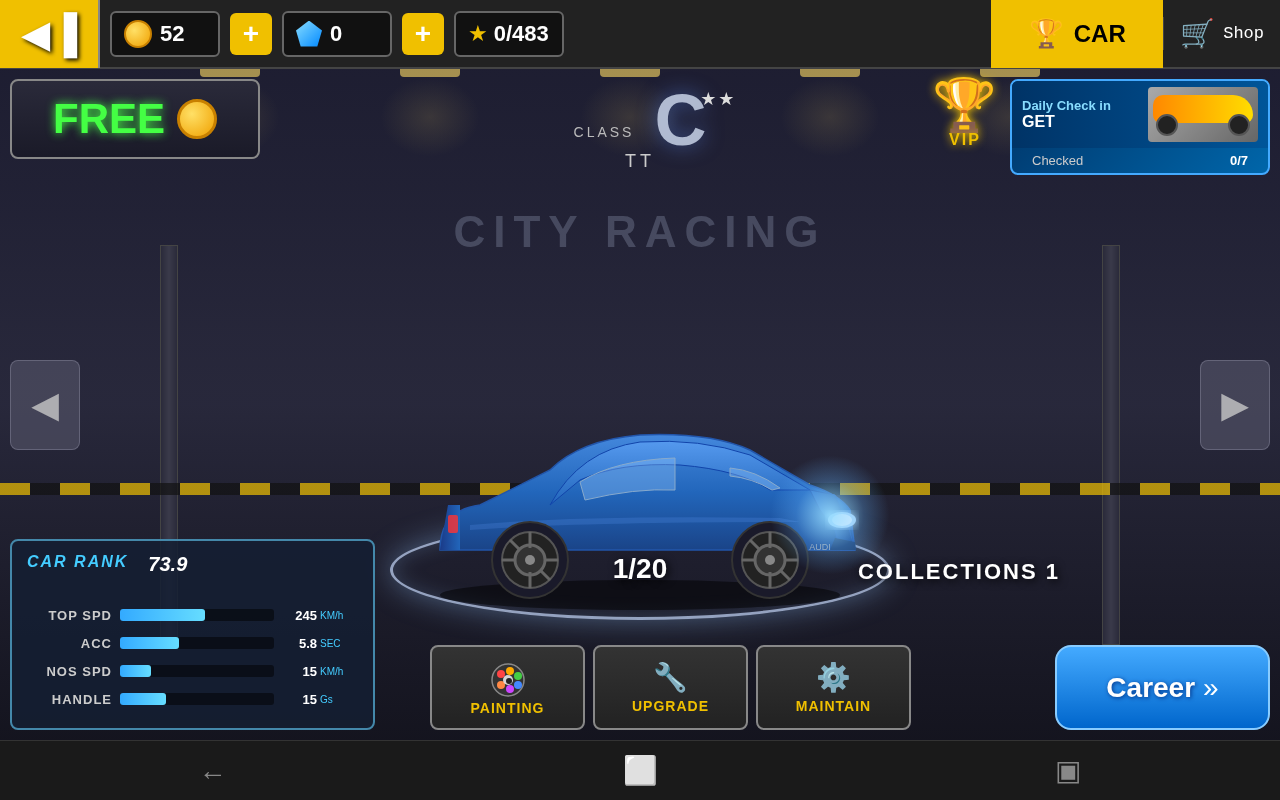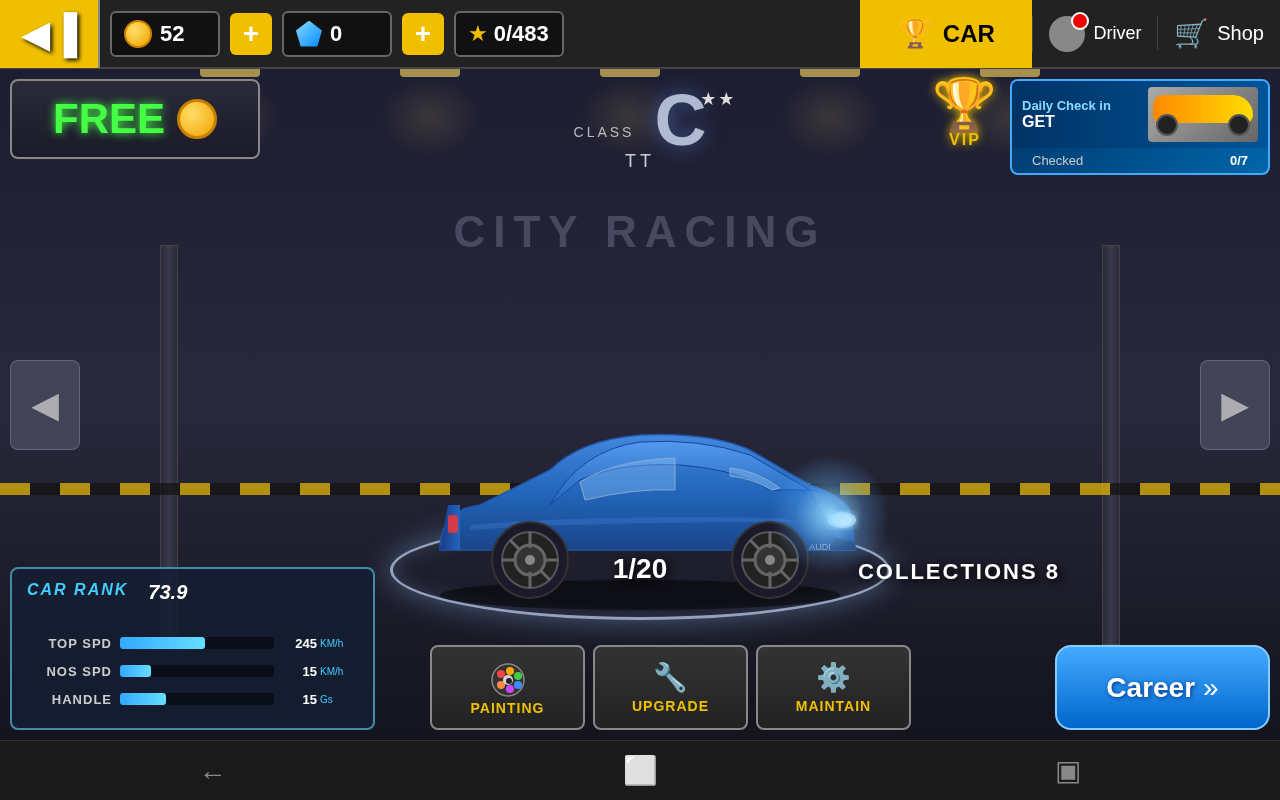--- a/index.html
+++ b/index.html
@@ -154,21 +154,22 @@
       cursor: pointer;
       border-left: 1px solid #444;
     }
     .cart-icon {
       font-size: 28px;
       color: #f0c000;
       margin-right: 8px;
     }
     .shop-label {
       color: #fff;
-      font-size: 20px;
+      font-size: 17px;
+      font-family: Liberation Mono, monospace;
     }
 
     
     #main-area {
       position: absolute;
       top: 69px;
       left: 0; right: 0;
       bottom: 60px;
       background: linear-gradient(180deg, #1a1a2a 0%, #2a2a3a 40%, #1a1a2a 100%);
       overflow: hidden;
@@ -634,24 +635,20 @@
     <span class="currency-val">0/483</span>
   </div>
 
   <div style="flex:1;"></div>
 
   <div class="car-tab">
     <span class="trophy-icon">🏆</span>
     <span class="car-tab-label">CAR</span>
   </div>
 
-  <div class="driver-block">
-    <div class="driver-avatar"></div>
-    <span class="driver-label">Driver</span>
-  </div>
 
   <div class="shop-block">
     <span class="cart-icon">🛒</span>
     <span class="shop-label">Shop</span>
   </div>
 </div>
 
 <div id="main-area">
 
   <div class="garage-bg"></div>
@@ -770,41 +767,49 @@
 
   <div class="nav-arrow nav-arrow-left">
     <span>◀</span>
   </div>
   <div class="nav-arrow nav-arrow-right">
     <span>▶</span>
   </div>
 
   <div class="car-position">1/20</div>
 
-  <div class="collections-label">COLLECTIONS 8</div>
+  <div class="collections-label">COLLECTIONS 1</div>
 
   <div class="free-btn">
     <span class="free-label">FREE</span>
     <div class="free-coin"></div>
   </div>
 
   <div class="stats-panel">
     <div class="stats-title">
       <span class="stats-title-label">CAR RANK</span>
       <span class="stats-rank">73.9</span>
     </div>
 
     <div id="stat-rows-container">
         <div class="stat-row">
       <span class="stat-name">TOP SPD</span>
       <div class="stat-bar-bg">
         <div class="stat-bar-fill" style="width:55%"></div>
       </div>
       <span class="stat-value">245</span>
       <span class="stat-unit">KM/h</span>
+    </div>
+        <div class="stat-row">
+      <span class="stat-name">ACC</span>
+      <div class="stat-bar-bg">
+        <div class="stat-bar-fill" style="width:38%"></div>
+      </div>
+      <span class="stat-value">5.8</span>
+      <span class="stat-unit">SEC</span>
     </div>
         <div class="stat-row">
       <span class="stat-name">NOS SPD</span>
       <div class="stat-bar-bg">
         <div class="stat-bar-fill" style="width:20%"></div>
       </div>
       <span class="stat-value">15</span>
       <span class="stat-unit">KM/h</span>
     </div>
         <div class="stat-row">

